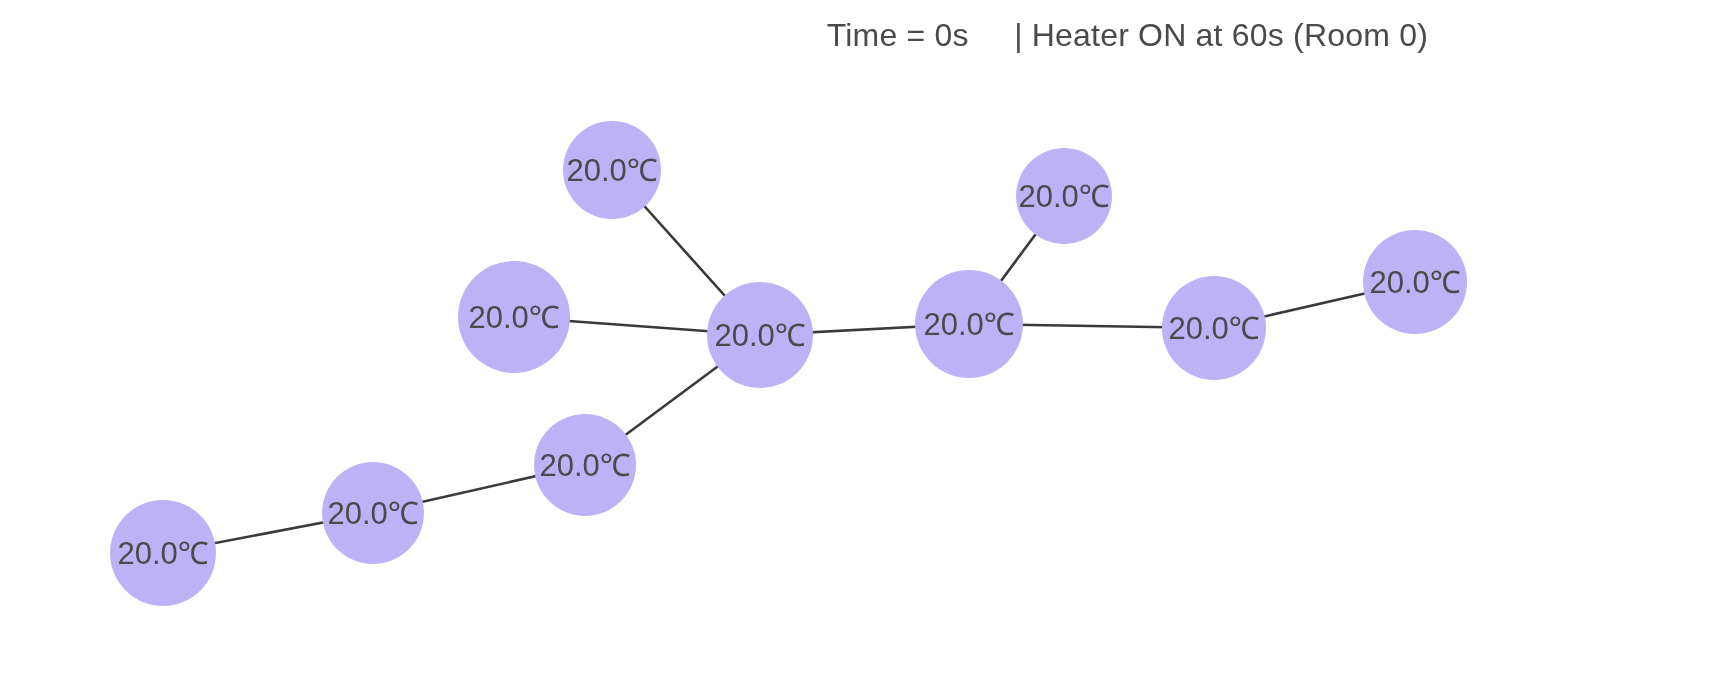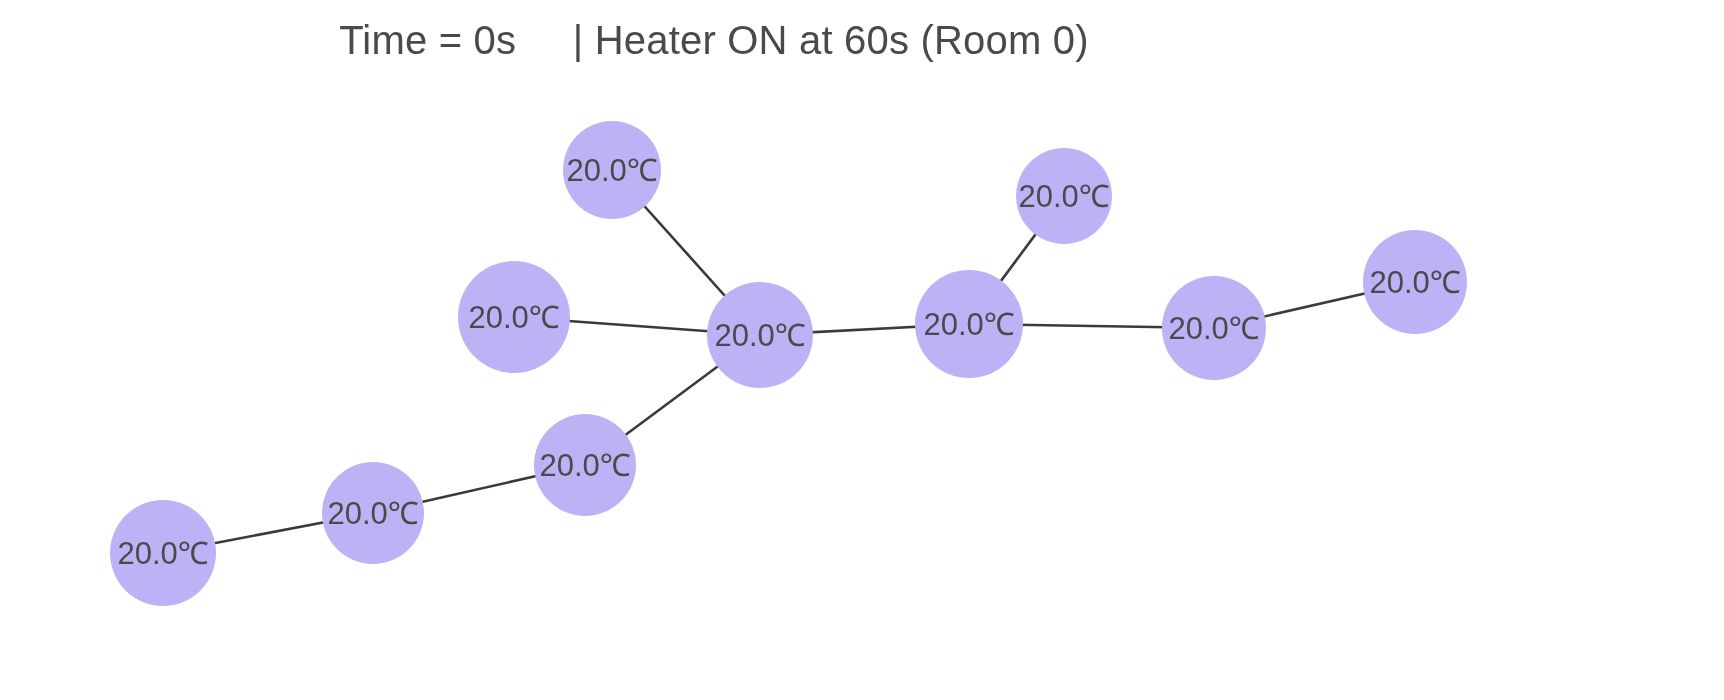--- a/index.html
+++ b/index.html
@@ -18,23 +18,23 @@
     position: relative;
     width: 1724px;
     height: 700px;
     background: #ffffff;
   }
   #title {
     position: absolute;
     left: 0;
     top: 16px;
     width: 1428px;
-    text-align: center;
+    text-align: right;
     font-family: "Liberation Sans", sans-serif;
-    font-size: 40px;
+    font-size: 32px;
     font-weight: 400;
     color: #4a4a4a;
     letter-spacing: 0.2px;
     white-space: pre;
     line-height: 1.2;
   }
   #graph-svg {
     position: absolute;
     left: 0;
     top: 0;

